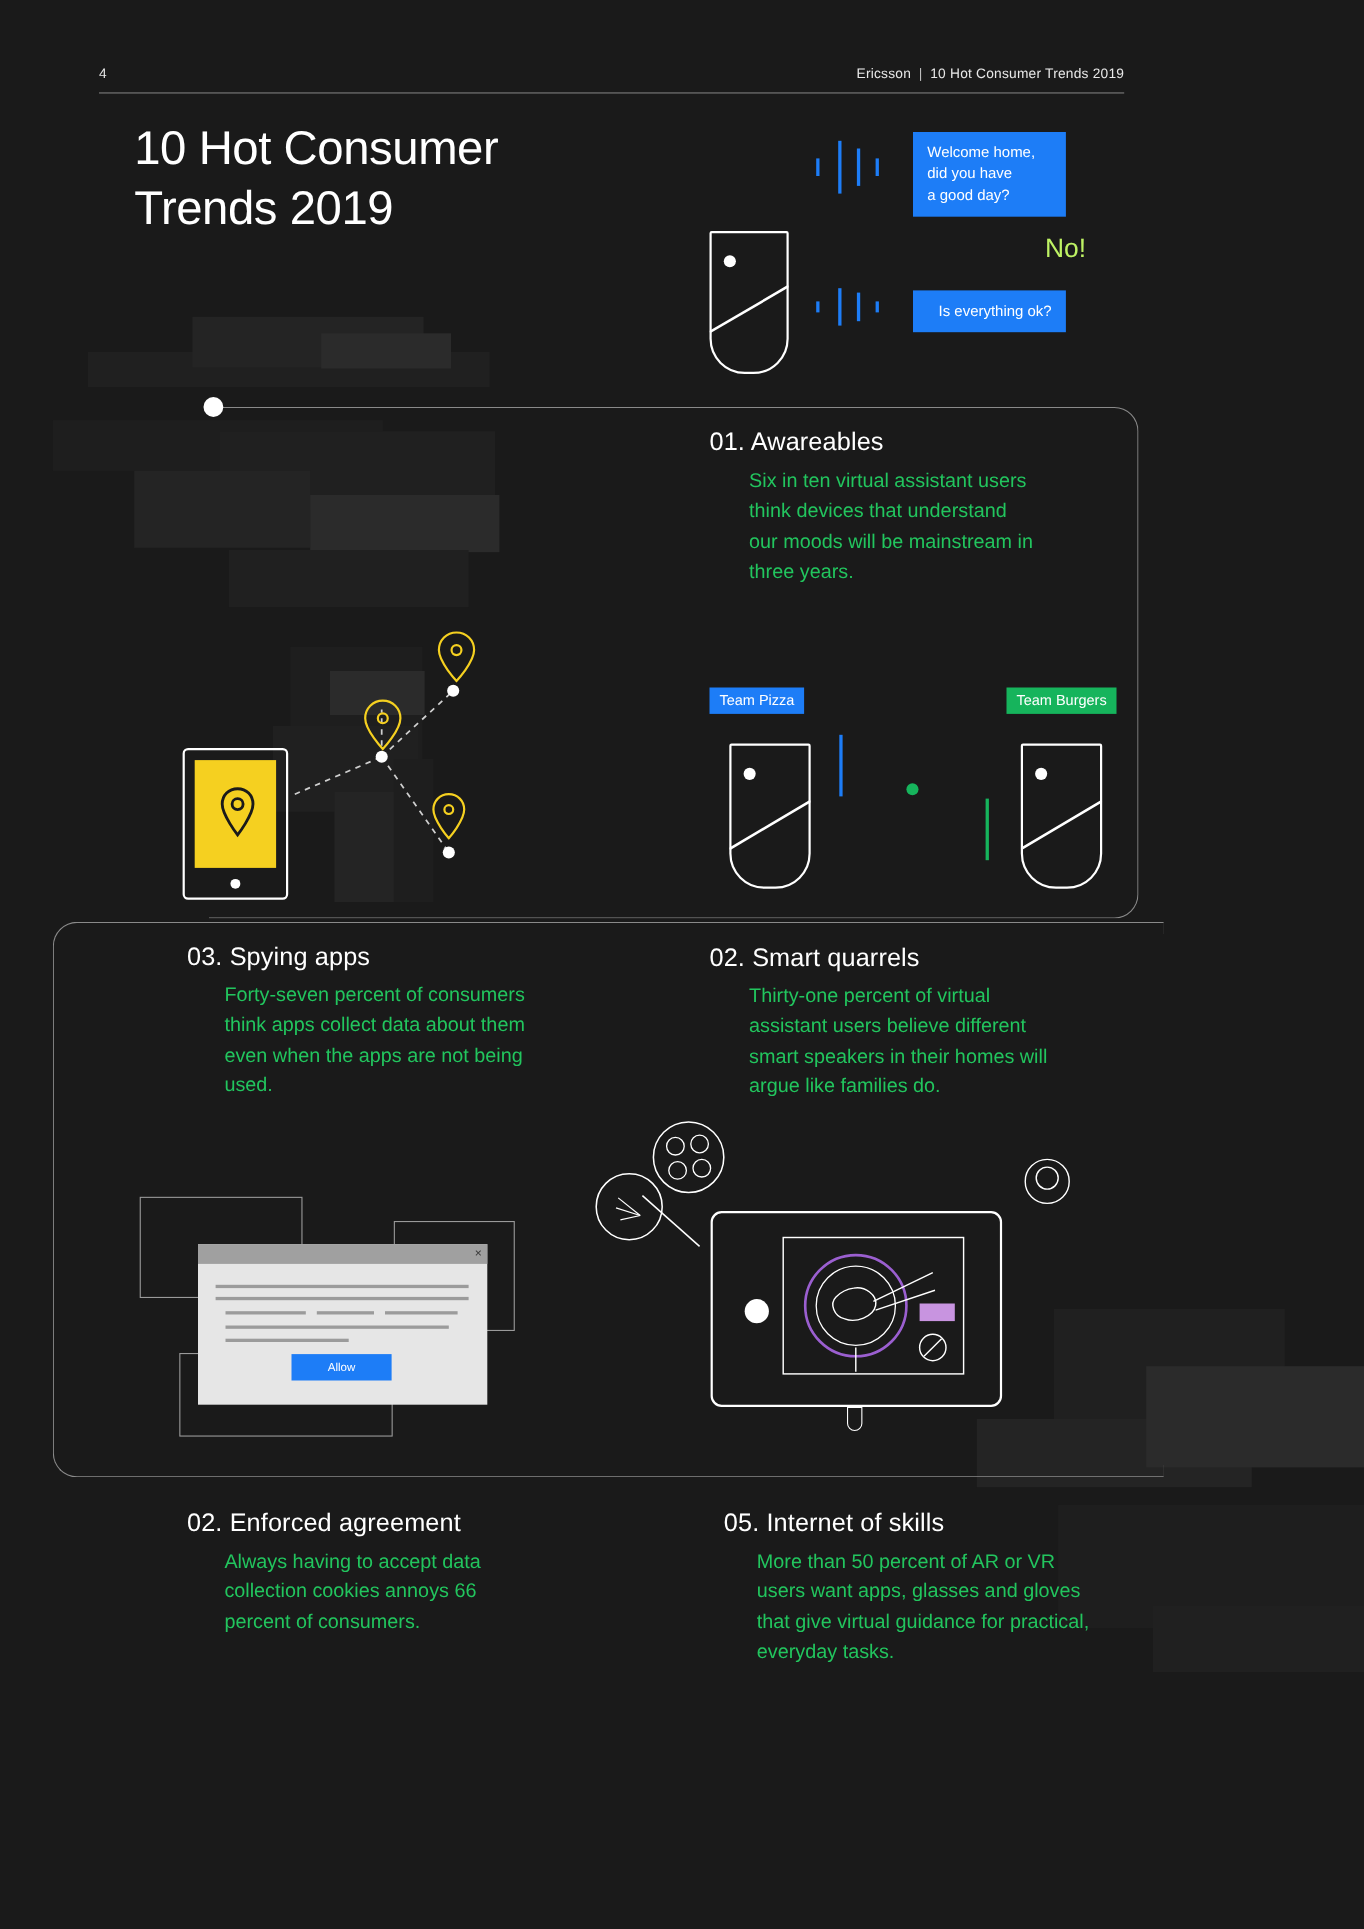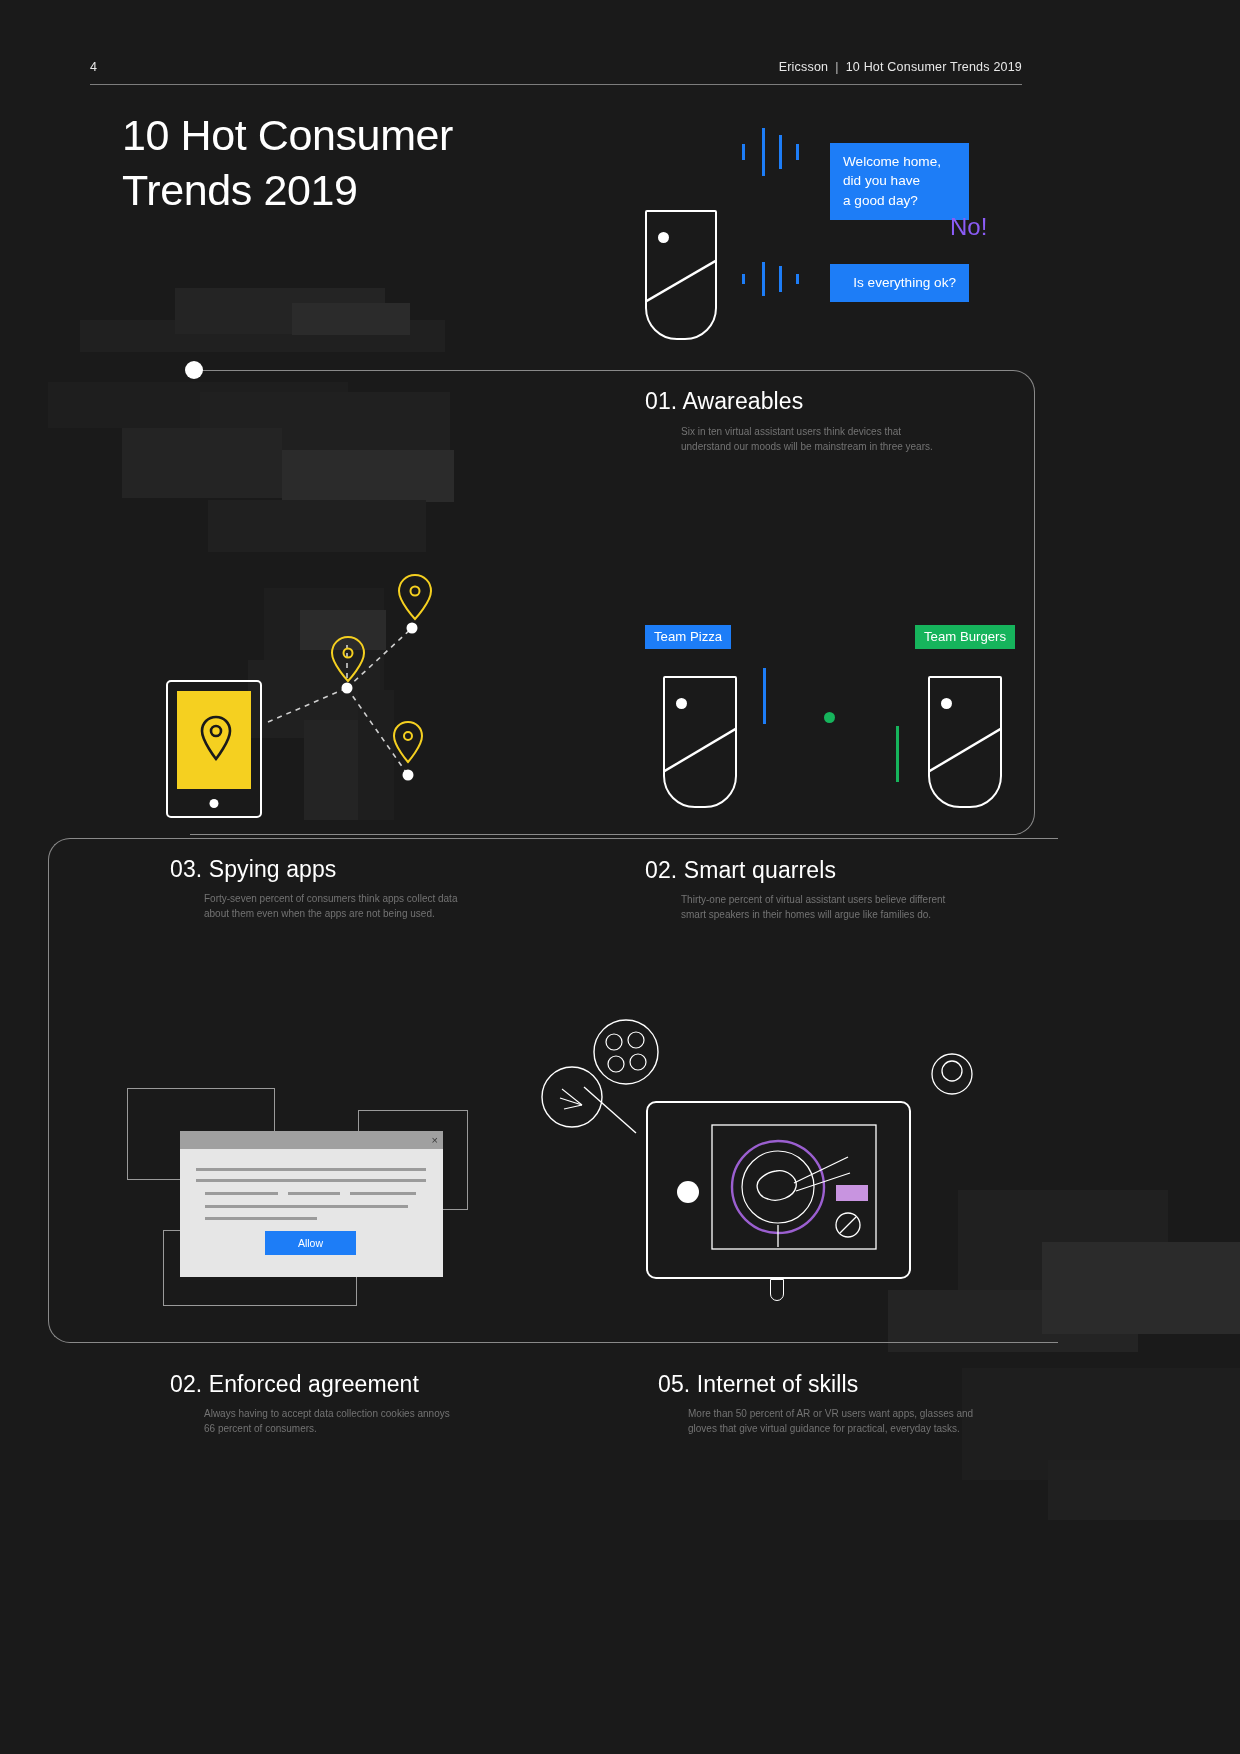--- a/index.html
+++ b/index.html
@@ -58,32 +58,32 @@
     position: absolute; width: 18px; height: 18px; border-radius: 50%;
     background: #ffffff;
   }
 
   
   .sec-title {
     position: absolute; font-size: 23px; font-weight: 300;
     letter-spacing: .1px; color: #ffffff; white-space: nowrap;
   }
   .sec-body {
-    position: absolute; font-size: 10px; line-height: 1.52;
-    color: #737373; font-weight: 400; width: 300px;
+    position: absolute; font-size: 18px; line-height: 1.52;
+    color: #22c55e; font-weight: 400; width: 300px;
   }
 
   
   .bubble {
     position: absolute; background: #1d7df7; color: #ffffff;
     font-size: 13.6px; line-height: 1.42; padding: 9px 13px 10px 13px;
     font-weight: 400;
   }
   .no-text {
-    position: absolute; font-size: 24px; font-weight: 300; color: #8b5cf6;
+    position: absolute; font-size: 24px; font-weight: 300; color: #bef264;
   }
 
   
   .wave { position: absolute; }
   .wave i { position: absolute; bottom: 0; width: 2.5px; background: #1d7df7; display:block; }
 
   
   .speaker { position: absolute; }
   .speaker .body {
     position: absolute; inset: 0; border: 2px solid #ffffff;
@@ -190,21 +190,21 @@
   <div class="blk d4" style="left:962px;  top:1368px; width:278px; height:112px;"></div>
   <div class="blk d2" style="left:1048px; top:1460px; width:192px; height:60px;"></div>
 
   <div class="wave" style="left:742px; top:128px; width:64px; height:48px;">
     <i style="left:0px;  height:16px; bottom:16px;"></i>
     <i style="left:20px; height:48px; bottom:0px;"></i>
     <i style="left:37px; height:34px; bottom:7px;"></i>
     <i style="left:54px; height:16px; bottom:16px;"></i>
   </div>
 
-  <div class="bubble" style="left:830px; top:120px; width:139px; white-space: pre-line; margin-top: 23px;">Welcome home,
+  <div class="bubble" style="left:830px; top:120px; width:139px; white-space: pre-line;">Welcome home,
 did you have
 a good day?</div>
 
   <div class="speaker" style="left:645px; top:210px; width:72px; height:130px;">
     <div class="body"></div>
     <div class="dot"></div>
     <div class="slash">
       <svg width="72" height="130" viewBox="0 0 72 130" style="display:block;">
         <line x1="0" y1="92" x2="72" y2="50" stroke="#ffffff" stroke-width="2.4"></line>
       </svg>

